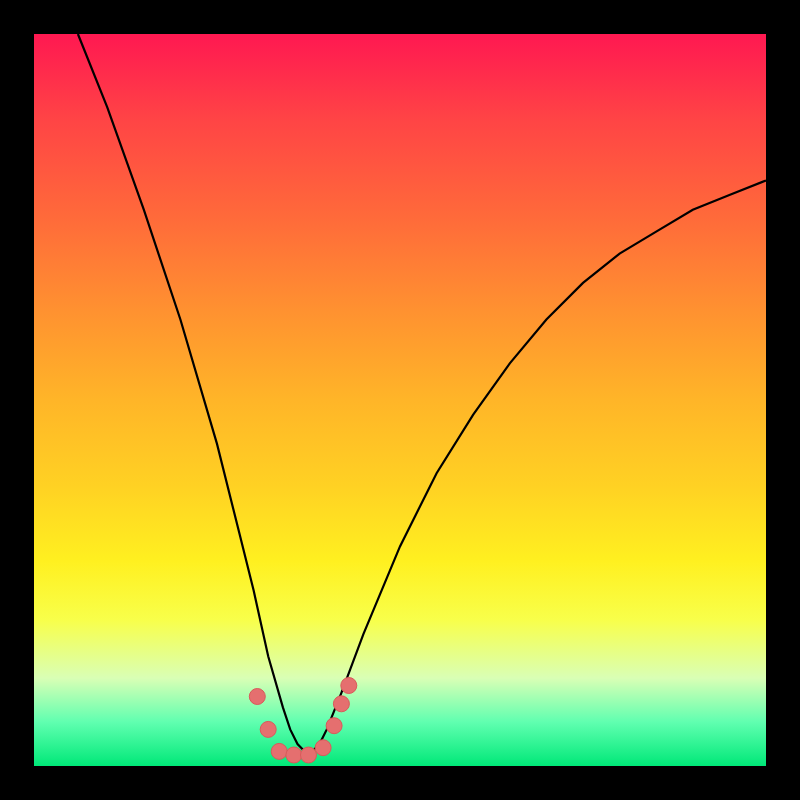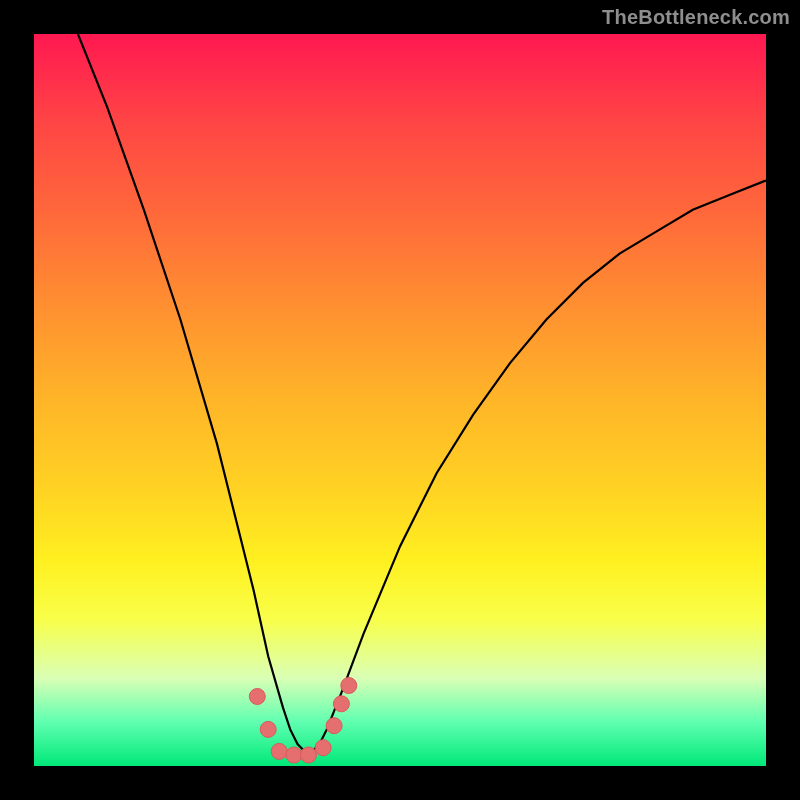--- a/index.html
+++ b/index.html
@@ -73,14 +73,13 @@
         <circle cx="245.2" cy="717.4" r="8" fill="#e56f6f" stroke="#d95a5a" stroke-width="1"></circle>
         <circle cx="259.9" cy="721.0" r="8" fill="#e56f6f" stroke="#d95a5a" stroke-width="1"></circle>
         <circle cx="274.5" cy="721.0" r="8" fill="#e56f6f" stroke="#d95a5a" stroke-width="1"></circle>
         <circle cx="289.1" cy="713.7" r="8" fill="#e56f6f" stroke="#d95a5a" stroke-width="1"></circle>
         <circle cx="300.1" cy="691.7" r="8" fill="#e56f6f" stroke="#d95a5a" stroke-width="1"></circle>
         <circle cx="307.4" cy="669.8" r="8" fill="#e56f6f" stroke="#d95a5a" stroke-width="1"></circle>
         <circle cx="314.8" cy="651.5" r="8" fill="#e56f6f" stroke="#d95a5a" stroke-width="1"></circle>
       </g>
   </svg>
 
-  <div class="watermark">TheBottleneck.com</div>
 </div>
 
 </body></html>

